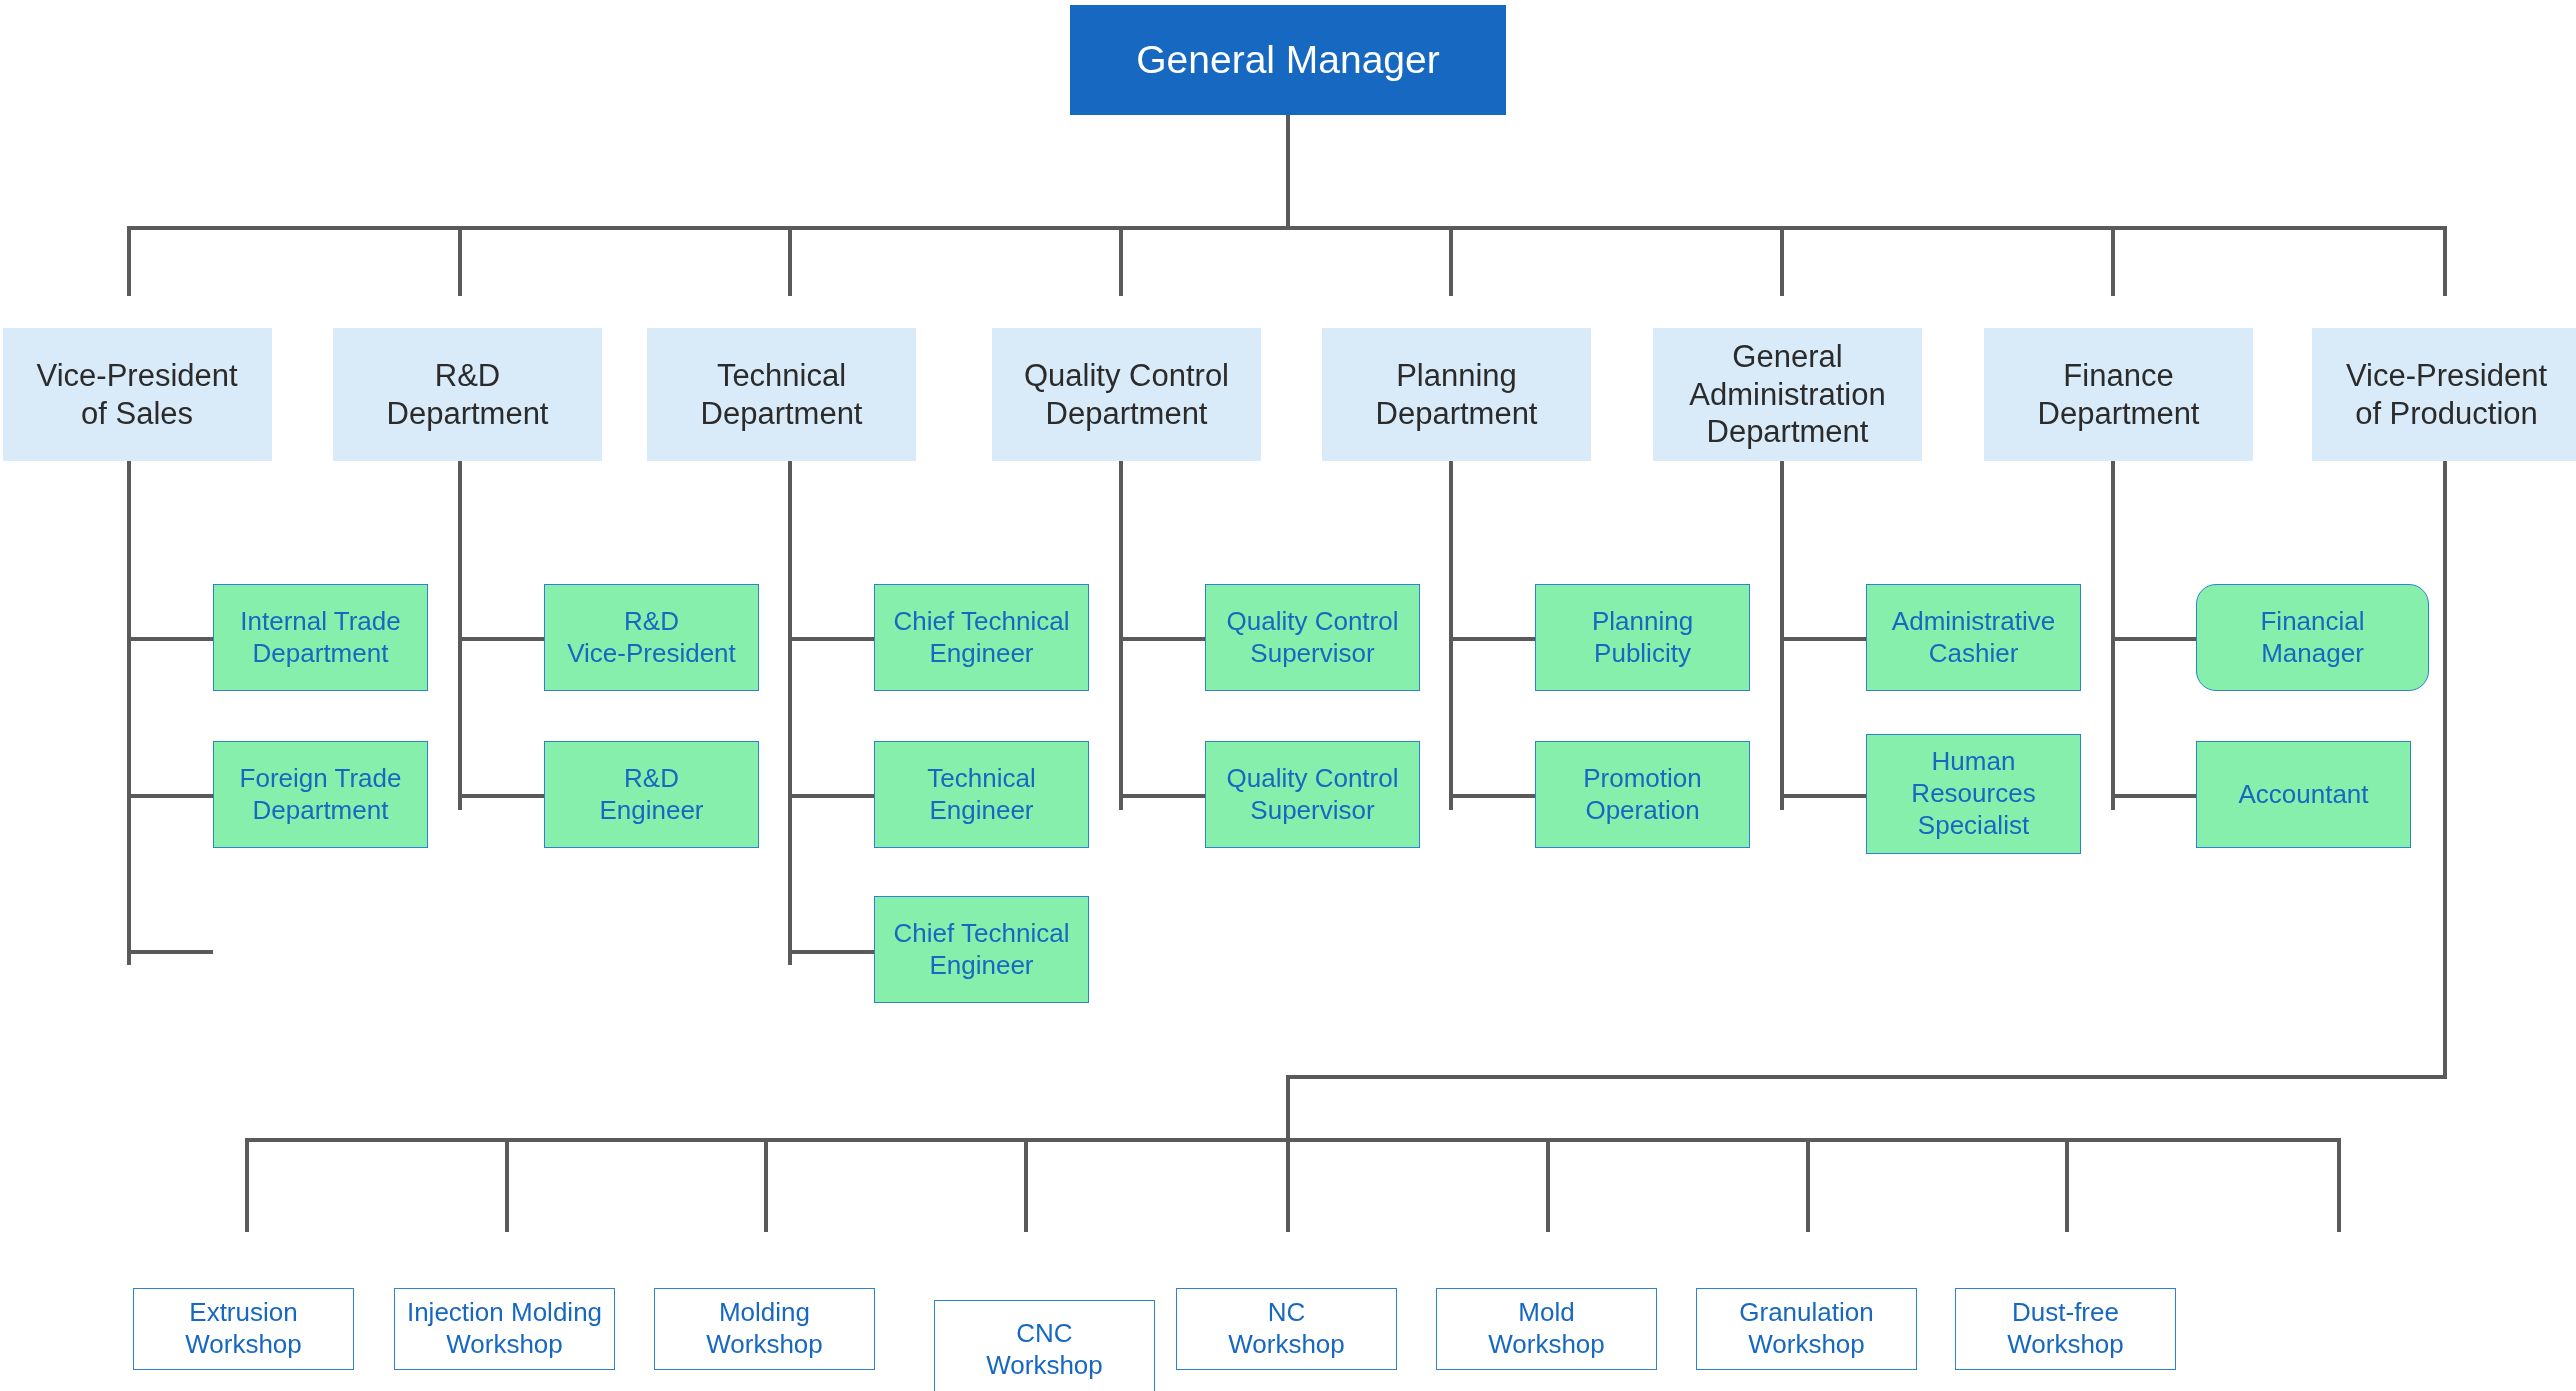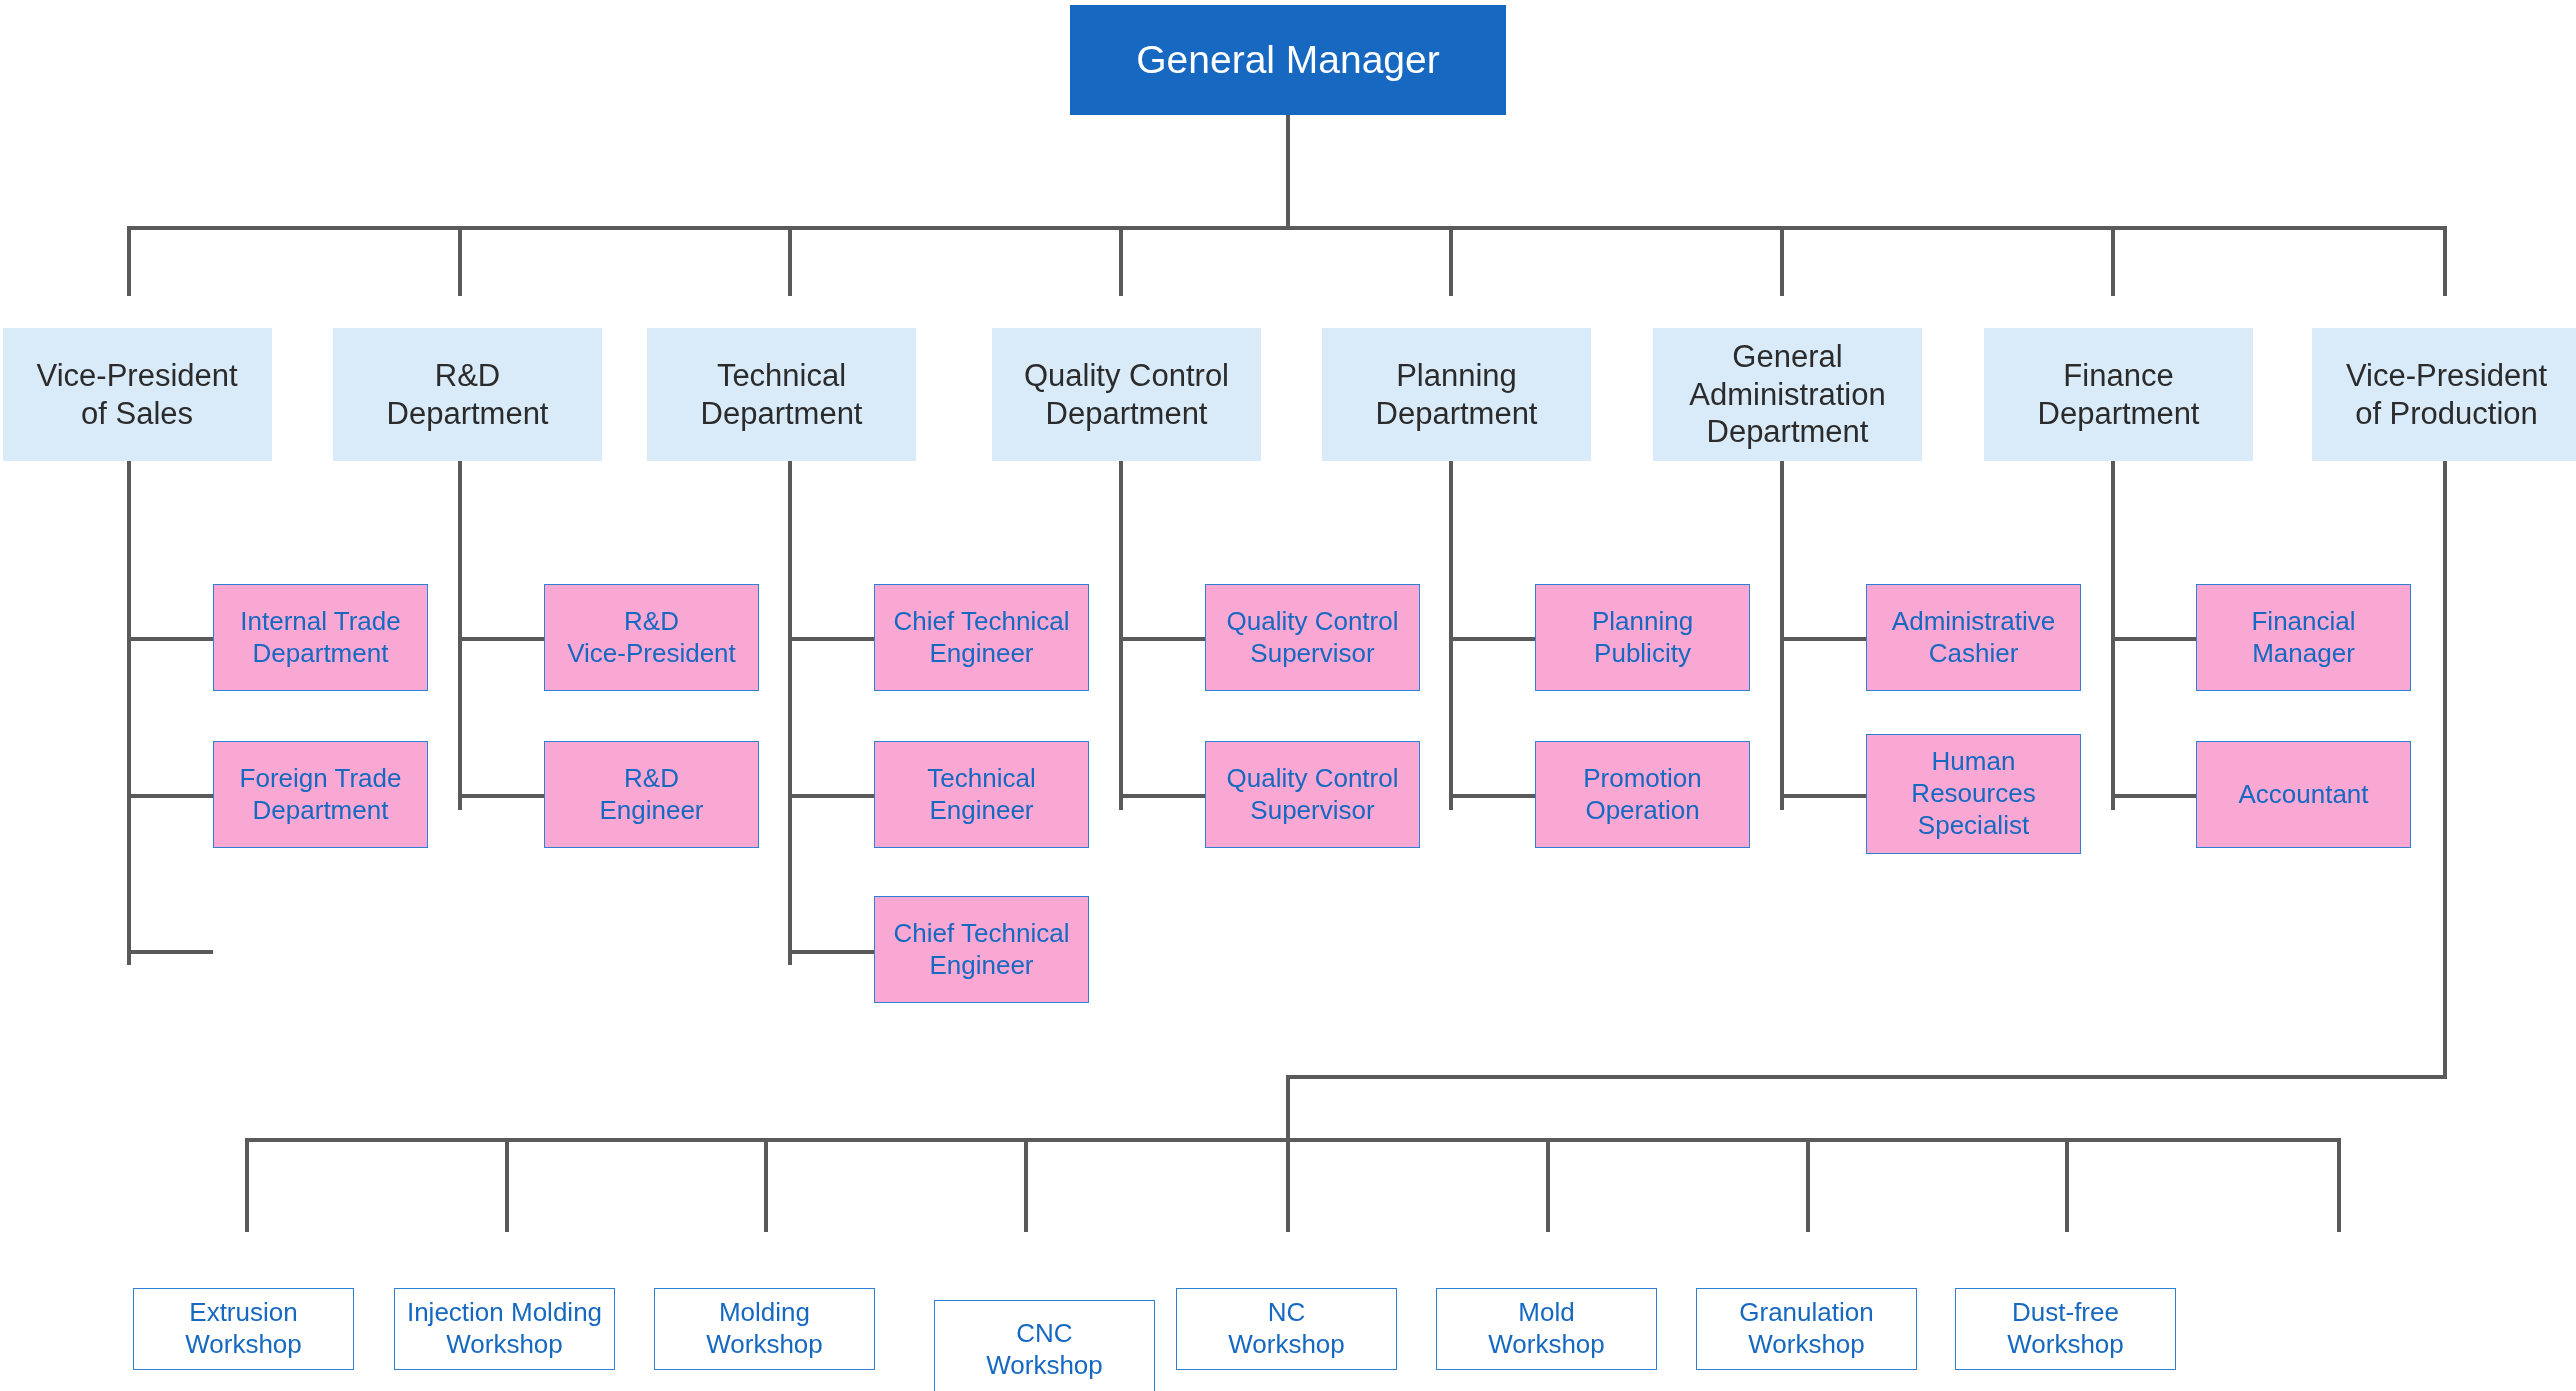--- a/index.html
+++ b/index.html
@@ -7,21 +7,21 @@
   #stage{position:relative;width:2576px;height:1391px;}
 
   
   .node{position:absolute;box-sizing:border-box;display:flex;align-items:center;
         justify-content:center;text-align:center;line-height:1.22;}
 
   .node.root{background:#1668c1;color:#ffffff;font-size:39px;border:none;}
 
   .node.dept{background:#d9ebf9;color:#2b2b2b;font-size:31px;border:none;}
 
-  .node.leaf{background:#f9a8d4;color:#1668c1;font-size:26px;
+  .node.leaf{background:#86efac;color:#1668c1;font-size:26px;
              border:1.7px solid #2e82d4;}
 
   .node.shop{background:#ffffff;color:#1668c1;font-size:26px;
              border:1.7px solid #2e82d4;}
 
   
   .ln{position:absolute;background:#5a5a5a;}
   .ln.v{width:4.3px;}
   .ln.h{height:4.3px;}
 </style>
@@ -140,21 +140,21 @@
     <span>Human<br>Resources<br>Specialist</span>
   </div>
   <div class="node leaf" style="left:1866px;top:584px;width:215px;height:107px;">
     <span>Administrative<br>Cashier</span>
   </div>
 
   <div class="ln v" style="left:2111px;top:461px;height:349px;"></div>
   <div class="ln h" style="left:2111px;top:637px;width:86px;"></div>
   <div class="ln h" style="left:2111px;top:794px;width:86px;"></div>
 
-  <div class="node leaf" style="left:2196px;top:584px;width:215px;height:107px;">
+  <div class="node leaf" style="left:2196px;top:584px;width:233px;height:107px;border-radius:20px;">
     <span>Financial<br>Manager</span>
   </div>
   <div class="node leaf" style="left:2196px;top:741px;width:215px;height:107px;">
     <span>Accountant</span>
   </div>
 
   <div class="ln v" style="left:2443px;top:461px;height:617px;"></div>
   <div class="ln h" style="left:1286px;top:1075px;width:1161px;"></div>
   <div class="ln v" style="left:1286px;top:1075px;height:64px;"></div>
 

